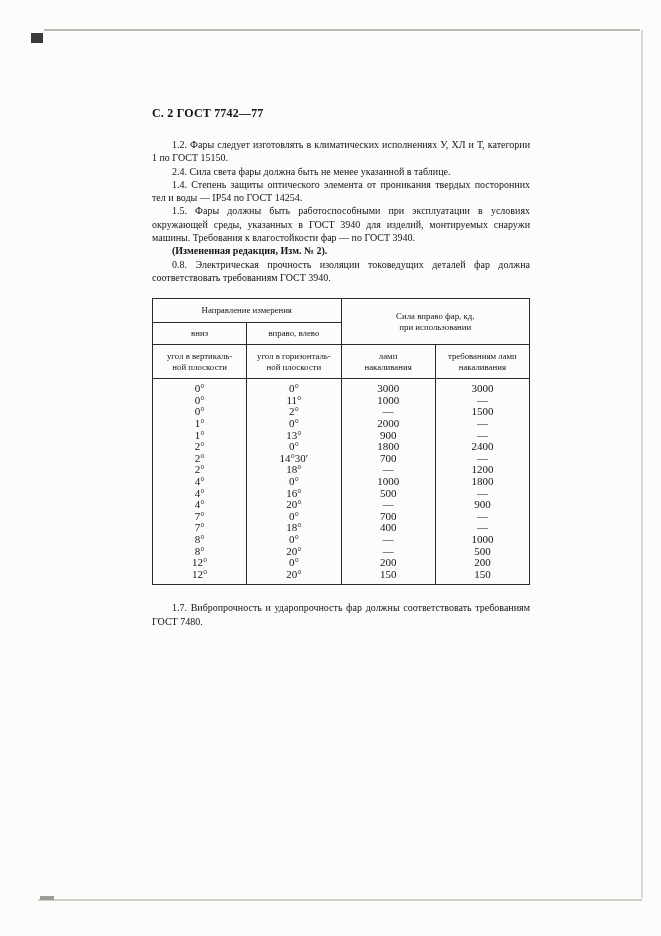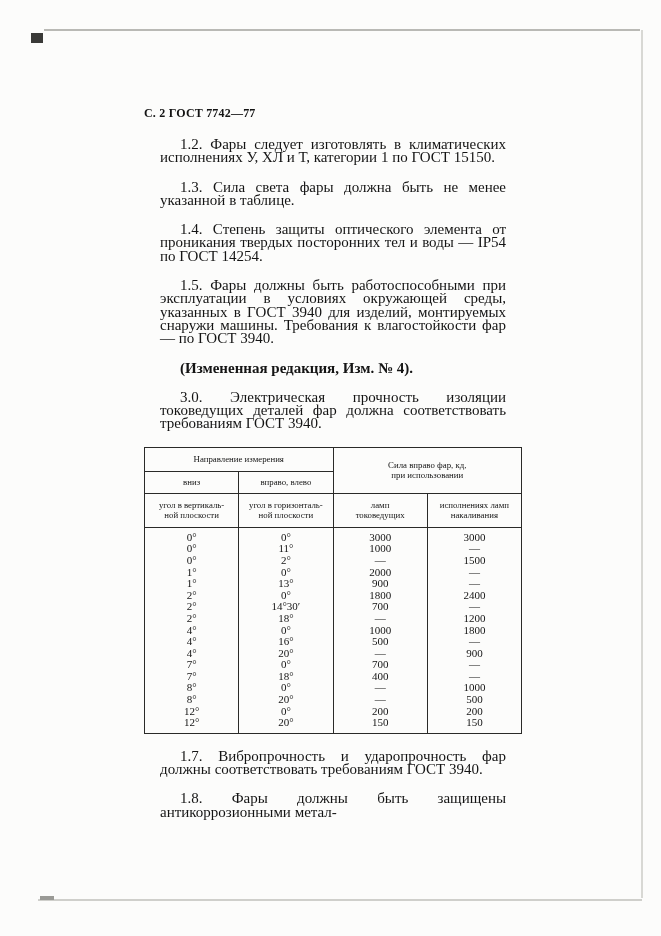--- a/index.html
+++ b/index.html
@@ -13,31 +13,31 @@
     overflow:hidden;
   }
   
   .edge-top    { position:absolute; left:44px; top:29px; width:596px; height:2px; background:#b9b9b5; }
   .scan-mark   { position:absolute; left:31px; top:33px; width:12px; height:10px; background:#3a3a38; }
   .edge-right  { position:absolute; left:641px; top:30px; width:2px; height:868px; background:#d8d8d4; }
   .edge-bottom { position:absolute; left:38px; top:899px; width:604px; height:2px; background:#cfcfcb; }
   .mark-bottom { position:absolute; left:40px; top:896px; width:14px; height:4px; background:#9a9a96; }
 
   .content {
-    position:absolute; left:144px; top:106px; width:378px;
+    position:absolute; left:152px; top:106px; width:378px;
   }
   .page-header {
     font-weight:bold;
     font-size:12px;
     letter-spacing:0.2px;
     margin:0 0 17px 0;
   }
   p.body-par {
-    margin:16px;
-    font-size:15px;
+    margin:0;
+    font-size:10px;
     line-height:13.3px;
     text-align:justify;
     text-indent:20px;
   }
   p.bold { font-weight:bold; }
 
   table.gost {
     border-collapse:collapse;
     table-layout:fixed;
     width:100%;
@@ -76,25 +76,25 @@
 <div class="scan-mark"></div>
 <div class="edge-right"></div>
 <div class="edge-bottom"></div>
 <div class="mark-bottom"></div>
 
 <div class="content">
 
   <div class="page-header">С. 2 ГОСТ 7742—77</div>
 
   <p class="body-par">1.2. Фары следует изготовлять в климатических исполнениях У, ХЛ и Т, категории 1 по ГОСТ 15150.</p>
-  <p class="body-par">1.3. Сила света фары должна быть не менее указанной в таблице.</p>
+  <p class="body-par">2.4. Сила света фары должна быть не менее указанной в таблице.</p>
   <p class="body-par">1.4. Степень защиты оптического элемента от проникания твердых посторонних тел и воды — IP54 по ГОСТ 14254.</p>
   <p class="body-par">1.5. Фары должны быть работоспособными при эксплуатации в условиях окружающей среды, указанных в ГОСТ 3940 для изделий, монтируемых снаружи машины. Требования к влагостойкости фар — по ГОСТ 3940.</p>
-  <p class="body-par bold">(Измененная редакция, Изм. № 4).</p>
-  <p class="body-par">3.0. Электрическая прочность изоляции токоведущих деталей фар должна соответствовать требованиям ГОСТ 3940.</p>
+  <p class="body-par bold">(Измененная редакция, Изм. № 2).</p>
+  <p class="body-par">0.8. Электрическая прочность изоляции токоведущих деталей фар должна соответствовать требованиям ГОСТ 3940.</p>
 
   <table class="gost">
     <colgroup>
         <col>
         <col>
         <col>
         <col>
       </colgroup>
     <thead>
       <tr class="h1">
@@ -105,22 +105,22 @@
       <tr class="h2">
         <th>вниз</th>
         <th>вправо, влево</th>
       </tr>
       <tr class="h3">
         <th>угол в вертикаль-
 ной плоскости</th>
         <th>угол в горизонталь-
 ной плоскости</th>
         <th>ламп
-токоведущих</th>
-        <th>исполнениях ламп
+накаливания</th>
+        <th>требованиям ламп
 накаливания</th>
       </tr>
     </thead>
     <tbody>
       <tr>
         <td>0°</td>
         <td>0°</td>
         <td>3000</td>
         <td>3000</td>
       </tr>
@@ -216,16 +216,15 @@
       </tr>
       <tr>
         <td>12°</td>
         <td>20°</td>
         <td>150</td>
         <td>150</td>
       </tr>
     </tbody>
   </table>
 
-  <p class="body-par">1.7. Вибропрочность и ударопрочность фар должны соответствовать требованиям ГОСТ 3940.</p>
-  <p class="body-par">1.8. Фары должны быть защищены антикоррозионными метал-</p>
+  <p class="body-par">1.7. Вибропрочность и ударопрочность фар должны соответствовать требованиям ГОСТ 7480.</p>
 
 </div>
 
 </body></html>

